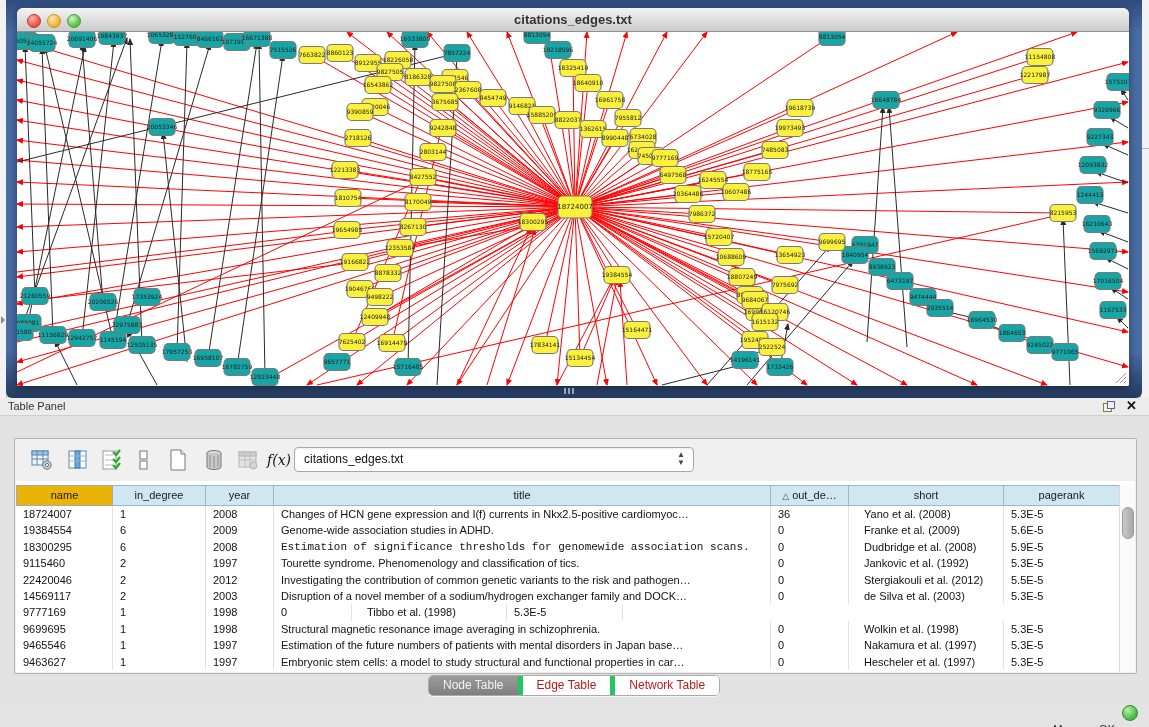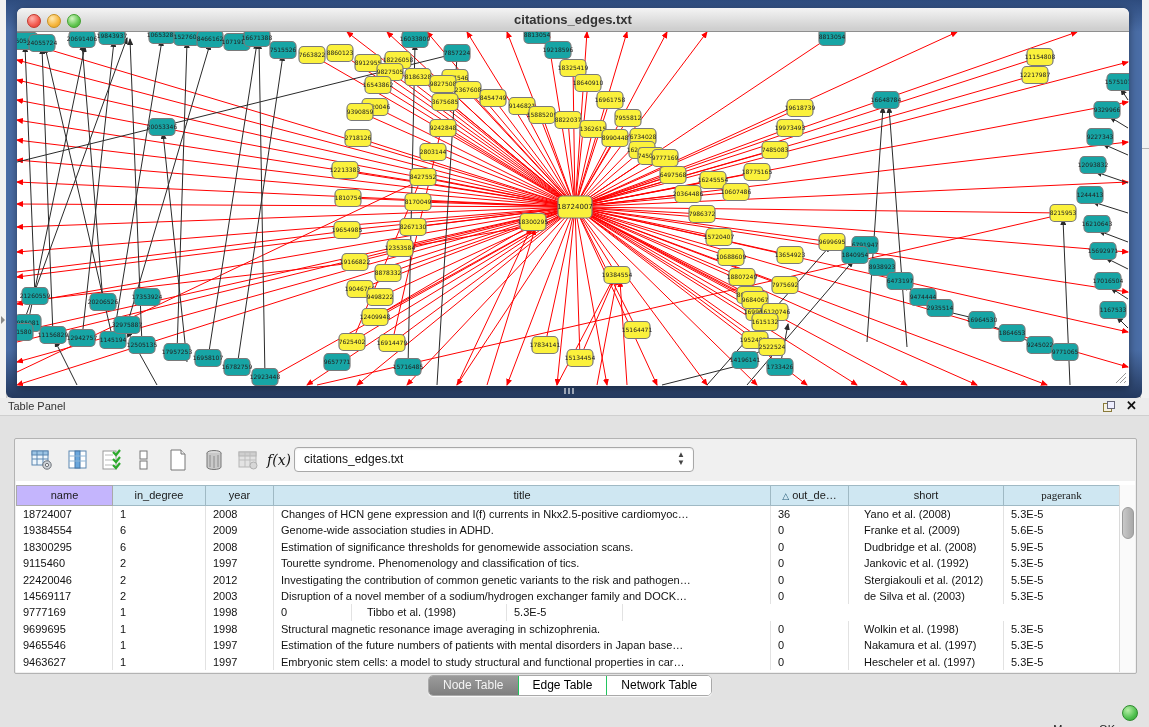--- a/index.html
+++ b/index.html
@@ -48,36 +48,36 @@
   #combo{position:absolute;left:279px;top:8px;width:398px;height:23px;background:#fff;
      border:1px solid #a8a8a8;border-radius:4px;box-shadow:inset 0 1px 2px rgba(0,0,0,.08);}
   #combo .val{position:absolute;left:9px;top:4px;font-size:12px;color:#111;}
   #combo .step{position:absolute;right:8px;top:3px;font-size:8px;color:#444;line-height:8px;text-align:center;}
   
   #tablebox{position:absolute;left:1px;top:42px;right:1px;bottom:1px;background:#fff;overflow:hidden;}
   #thead{position:absolute;left:0;top:4px;height:21px;width:1104px;display:flex;}
   .th{box-sizing:border-box;height:21px;border:1px solid #9fb9c4;border-left:none;
       background:#cfe7f2;font-size:11px;color:#1a1a1a;text-align:center;line-height:19px;
       overflow:hidden;white-space:nowrap;}
-  .th.first{border-left:1px solid #9fb9c4;background:#c4b5fd;border-color:#a9a9a9;}
+  .th.first{border-left:1px solid #9fb9c4;background:#eab308;border-color:#a9a9a9;}
   .sort{color:#245a77;font-size:9px;margin-right:3px;}
   #tbody{position:absolute;left:0;top:25px;width:1104px;}
   .tr{display:flex;height:16.4px;cursor:default;}
   .td{box-sizing:border-box;font-size:11px;color:#111;line-height:16px;
       padding-left:7px;border-right:1px solid #e2e2e2;overflow:hidden;white-space:nowrap;}
   .td.short{padding-left:15px;}
   
   #vscroll{position:absolute;right:0;top:4px;bottom:0;width:15px;background:#fafafa;border-left:1px solid #dadada;}
   #vthumb{position:absolute;left:2px;top:22px;width:10px;height:30px;border-radius:6px;
       background:linear-gradient(90deg,#c9c9c9,#a8a8a8);border:1px solid #9a9a9a;}
   
   #tabs{position:absolute;left:428px;top:277px;height:19px;display:flex;
      border:1px solid #a9a9a9;border-radius:5px;overflow:hidden;background:#fff;
      box-shadow:0 1px 1px rgba(255,255,255,.8);}
-  .tab{font-size:12px;line-height:19px;padding:0 14px;color:#000000;background:#fff;border-left:1px solid #22c55e;cursor:pointer;}
+  .tab{font-size:12px;line-height:19px;padding:0 14px;color:#b91c1c;background:#fff;border-left:5px solid #22c55e;cursor:pointer;}
   .tab:first-child{border-left:none;}
   .tab.sel{background:linear-gradient(180deg,#9b9b9b,#7f7f7f);color:#f4f4f4;}
   
   #statusbar{position:absolute;left:0;top:700px;width:1149px;height:27px;background:#e3e3e3;}
   #statusbar .mem{position:absolute;right:34px;top:23px;font-size:11px;color:#222;}
   #memled{position:absolute;right:11px;top:5px;width:14px;height:14px;border-radius:50%;
      background:radial-gradient(circle at 35% 30%,#b8f0a8,#4fc04f 60%,#2f9b2f);border:1px solid #2f8b2f;}
   svg text{font-family:"DejaVu Sans",sans-serif;}
 </style>
 </head>
@@ -879,21 +879,21 @@
       </div>
 
       <div id="tablebox">
         <div id="thead">
             <div class="th first" style="width: 97px;">name</div>
             <div class="th" style="width: 93px;">in_degree</div>
             <div class="th" style="width: 68px;">year</div>
             <div class="th" style="width: 497px;">title</div>
             <div class="th" style="width: 78px;"><span class="sort">△</span>out_de…</div>
             <div class="th" style="width: 155px;">short</div>
-            <div class="th" style="width: 116px; font-family: Liberation Serif, serif;">pagerank</div>
+            <div class="th" style="width: 116px;">pagerank</div>
           </div>
         <div id="tbody">
             <div class="tr">
               <div class="td" style="width: 97px;">18724007</div>
               <div class="td" style="width: 93px;">1</div>
               <div class="td" style="width: 68px;">2008</div>
               <div class="td" style="width: 497px;">Changes of HCN gene expression and I(f) currents in Nkx2.5-positive cardiomyoc…</div>
               <div class="td" style="width: 78px;">36</div>
               <div class="td short" style="width: 155px;">Yano et al. (2008)</div>
               <div class="td" style="width: 116px;">5.3E-5</div>
@@ -904,21 +904,21 @@
               <div class="td" style="width: 68px;">2009</div>
               <div class="td" style="width: 497px;">Genome-wide association studies in ADHD.</div>
               <div class="td" style="width: 78px;">0</div>
               <div class="td short" style="width: 155px;">Franke et al. (2009)</div>
               <div class="td" style="width: 116px;">5.6E-5</div>
             </div>
             <div class="tr">
               <div class="td" style="width: 97px;">18300295</div>
               <div class="td" style="width: 93px;">6</div>
               <div class="td" style="width: 68px;">2008</div>
-              <div class="td" style="width: 497px;">Estimation of significance thresholds for genomewide association scans.</div>
+              <div class="td" style="width: 497px; font-family: Liberation Mono, monospace;">Estimation of significance thresholds for genomewide association scans.</div>
               <div class="td" style="width: 78px;">0</div>
               <div class="td short" style="width: 155px;">Dudbridge et al. (2008)</div>
               <div class="td" style="width: 116px;">5.9E-5</div>
             </div>
             <div class="tr">
               <div class="td" style="width: 97px;">9115460</div>
               <div class="td" style="width: 93px;">2</div>
               <div class="td" style="width: 68px;">1997</div>
               <div class="td" style="width: 497px;">Tourette syndrome. Phenomenology and classification of tics.</div>
               <div class="td" style="width: 78px;">0</div>

